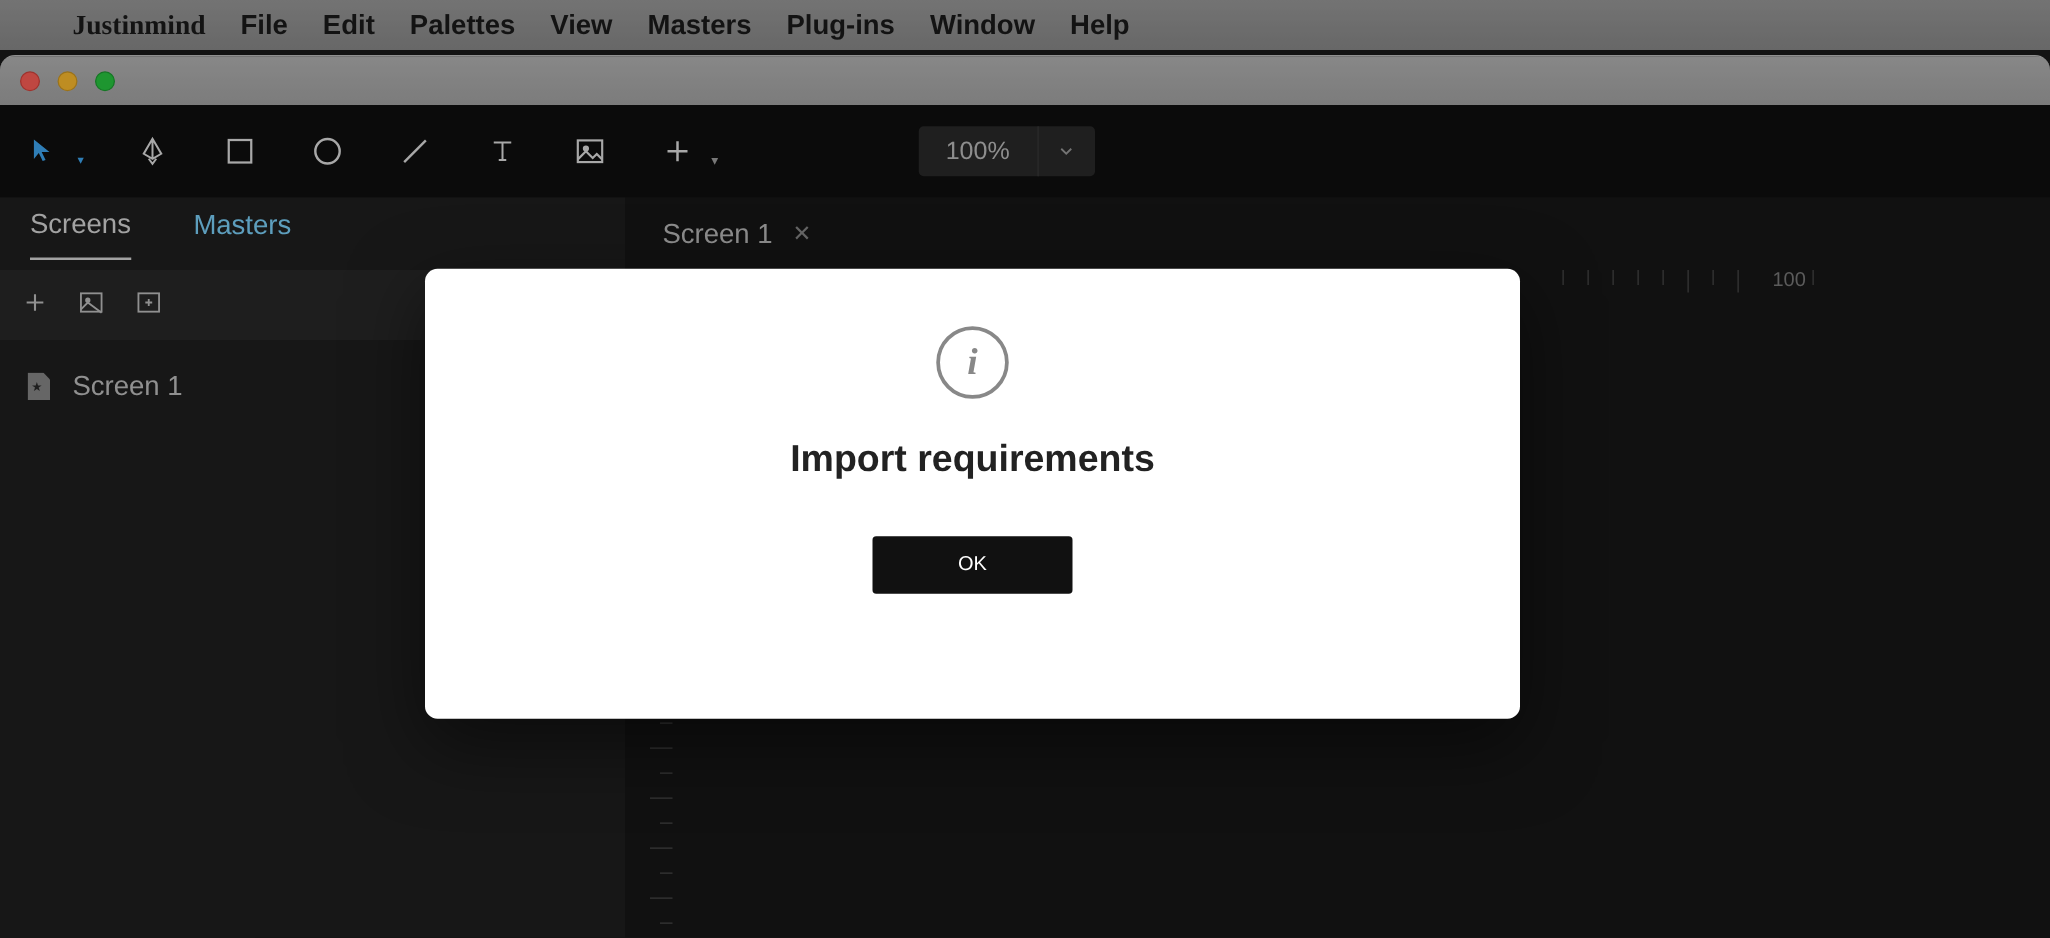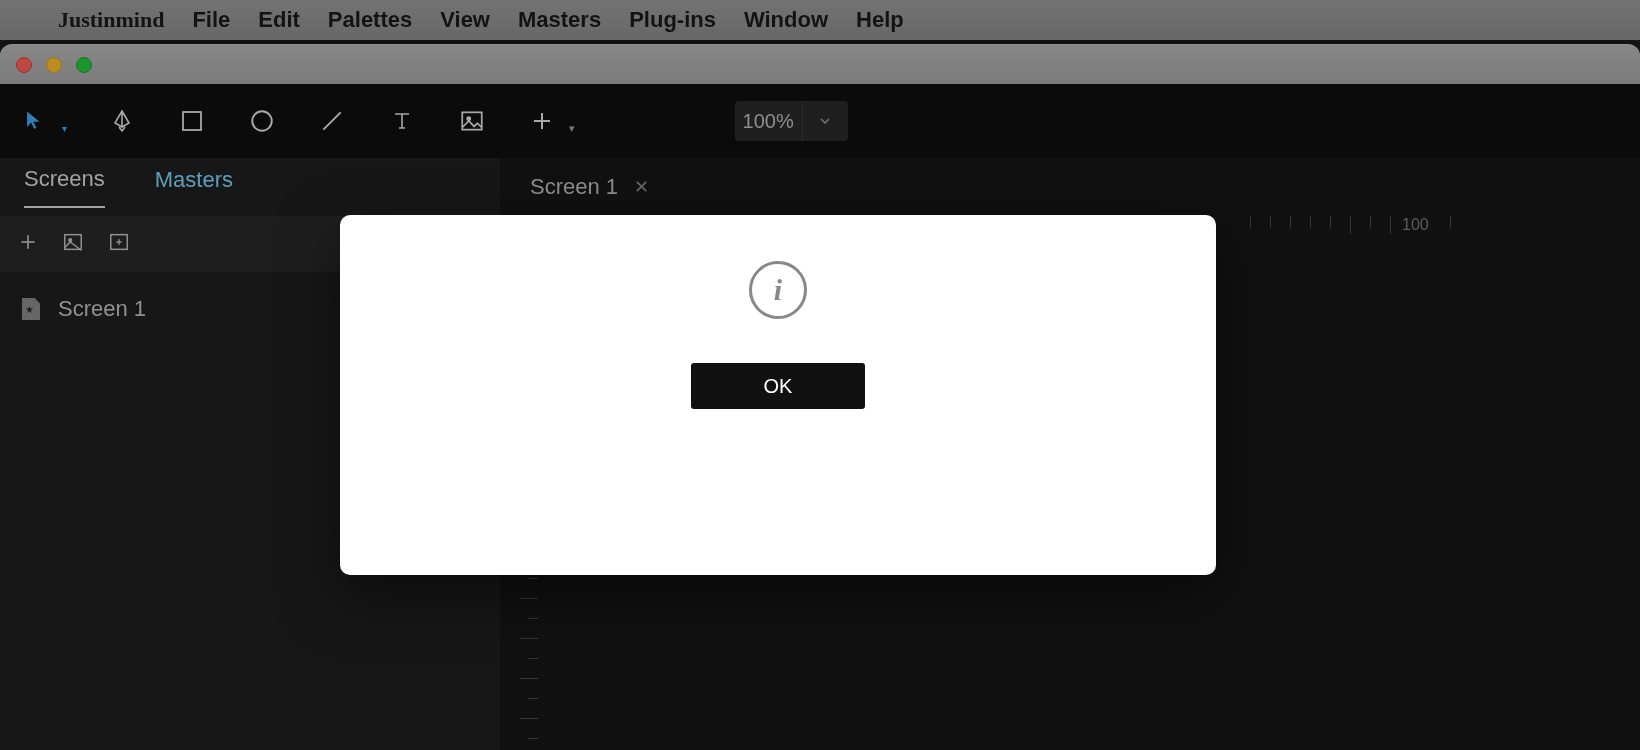--- a/index.html
+++ b/index.html
@@ -15,21 +15,21 @@
 .tl-red { background: #ff5f57; border: 1px solid #d4433c; }
 .tl-yellow { background: #febc2e; border: 1px solid #cf9922; }
 .tl-green { background: #28c840; border: 1px solid #1d9e31; }
 
 .toolbar { height: 74px; background: #0f0f0f; display: flex; align-items: center; padding: 0 20px; gap: 40px; }
 .tool-btn { width: 30px; height: 30px; display: flex; align-items: center; justify-content: center; color: #e0e0e0; }
 .tool-btn.select svg { color: #3fa9f5; }
 .chev-sm { color: #3fa9f5; font-size: 10px; margin-left: -28px; margin-top: 14px; }
 .chev-plus { color: #a0a0a0; font-size: 11px; margin-left: -28px; margin-top: 14px; }
 .zoom-box { margin-left: 120px; display: flex; align-items: center; background: #2a2a2a; border-radius: 4px; height: 40px; }
-.zoom-val { padding: 0 8px; color: #bdbdbd; font-size: 20px; }
+.zoom-val { padding: 0 22px; color: #bdbdbd; font-size: 20px; }
 .zoom-chev { width: 46px; display: flex; align-items: center; justify-content: center; color: #9a9a9a; border-left: 1px solid #3a3a3a; height: 100%; }
 
 .body-row { display: flex; height: calc(100% - 158px); }
 
 .sidebar { width: 500px; background: #1f1f1f; display: flex; flex-direction: column; }
 .side-tabs { height: 58px; display: flex; align-items: center; padding: 0 24px; gap: 50px; }
 .side-tab { font-size: 22px; color: #7dd3fc; padding-bottom: 14px; }
 .side-tab.active { color: #d8d8d8; border-bottom: 2px solid #d8d8d8; text-align: right; }
 .side-toolbar { height: 56px; background: #292929; display: flex; align-items: center; padding: 0 18px; gap: 24px; position: relative; }
 .side-toolbar .hamb { position: absolute; right: 10px; background: #181818; padding: 8px 10px; border-radius: 3px; }
@@ -37,32 +37,32 @@
 .screen-item { display: flex; align-items: center; gap: 18px; padding: 10px 22px; color: #c0c0c0; font-size: 22px; }
 .file-ico { width: 18px; height: 22px; background: #888; clip-path: polygon(0 0, 70% 0, 100% 25%, 100% 100%, 0 100%); position: relative; }
 .file-ico::after { content: "★"; position: absolute; font-size: 10px; color: #2a2a2a; left: 3px; top: 6px; }
 
 .canvas-area { flex: 1; background: #171717; position: relative; }
 .canvas-tabs { height: 58px; display: flex; align-items: center; padding: 0 30px; gap: 16px; color: #bdbdbd; font-size: 22px; }
 .tab-close { color: #888; font-size: 18px; }
 .ruler-h { position: absolute; top: 58px; left: 30px; right: 0; height: 28px; }
 .ruler-h .tick { position: absolute; top: 0; width: 1px; height: 12px; background: #4a4a4a; }
 .ruler-h .tick.long { height: 18px; }
-.ruler-h .lbl { position: absolute; top: 0; color: #7a7a7a; font-size: 16px; }
+.ruler-h .lbl { position: absolute; top: 0; color: #7a7a7a; font-size: 16px; margin-left: 16px; }
 .ruler-v { position: absolute; top: 90px; left: 10px; bottom: 0; width: 40px; }
 .ruler-v .tick { position: absolute; left: 10px; height: 1px; width: 18px; background: #4a4a4a; }
 .ruler-v .tick.short { width: 10px; left: 18px; }
 
 .dim-overlay { position: absolute; inset: 0; background: rgba(0,0,0,0.25); pointer-events: none; }
 
 .modal { position: absolute; left: 340px; top: 215px; width: 876px; height: 360px; background: #fff; border-radius: 10px; box-shadow: 0 20px 60px rgba(0,0,0,0.5); display: flex; flex-direction: column; align-items: center; padding-top: 46px; z-index: 100; }
 .info-circle { width: 58px; height: 58px; border: 3px solid #888; border-radius: 50%; display: flex; align-items: center; justify-content: center; color: #888; font-size: 30px; font-family: Georgia, serif; font-style: italic; font-weight: 600; }
 .modal-title { margin-top: 32px; font-size: 30px; font-weight: 700; color: #222; }
 .modal-msg { margin-top: 10px; font-size: 24px; color: #333; }
-.modal-btn { margin-top: 44px; width: 174px; height: 46px; background: #111; color: #fff; font-size: 20px; border: none; border-radius: 3px; cursor: pointer; }
+.modal-btn { margin-top: 44px; width: 160px; height: 46px; background: #111; color: #fff; font-size: 16px; border: none; border-radius: 3px; cursor: pointer; }
 </style>
 </head>
 <body>
 
 <div class="mac-menubar">
   <span class="apple"></span>
   <span class="app-name">Justinmind</span>
   <span class="menu-item">File</span>
   <span class="menu-item">Edit</span>
   <span class="menu-item">Palettes</span>
@@ -209,14 +209,15 @@
       <span class="tick short" style="top:490px"></span>
 
     </div>
   </div>
 </div>
 
 <div class="dim-overlay"></div>
 
 <div class="modal">
   <div class="info-circle">i</div>
+  <div class="modal-title">Import requirements</div>
   <button class="modal-btn">OK</button>
 </div>
 
 </body></html>

